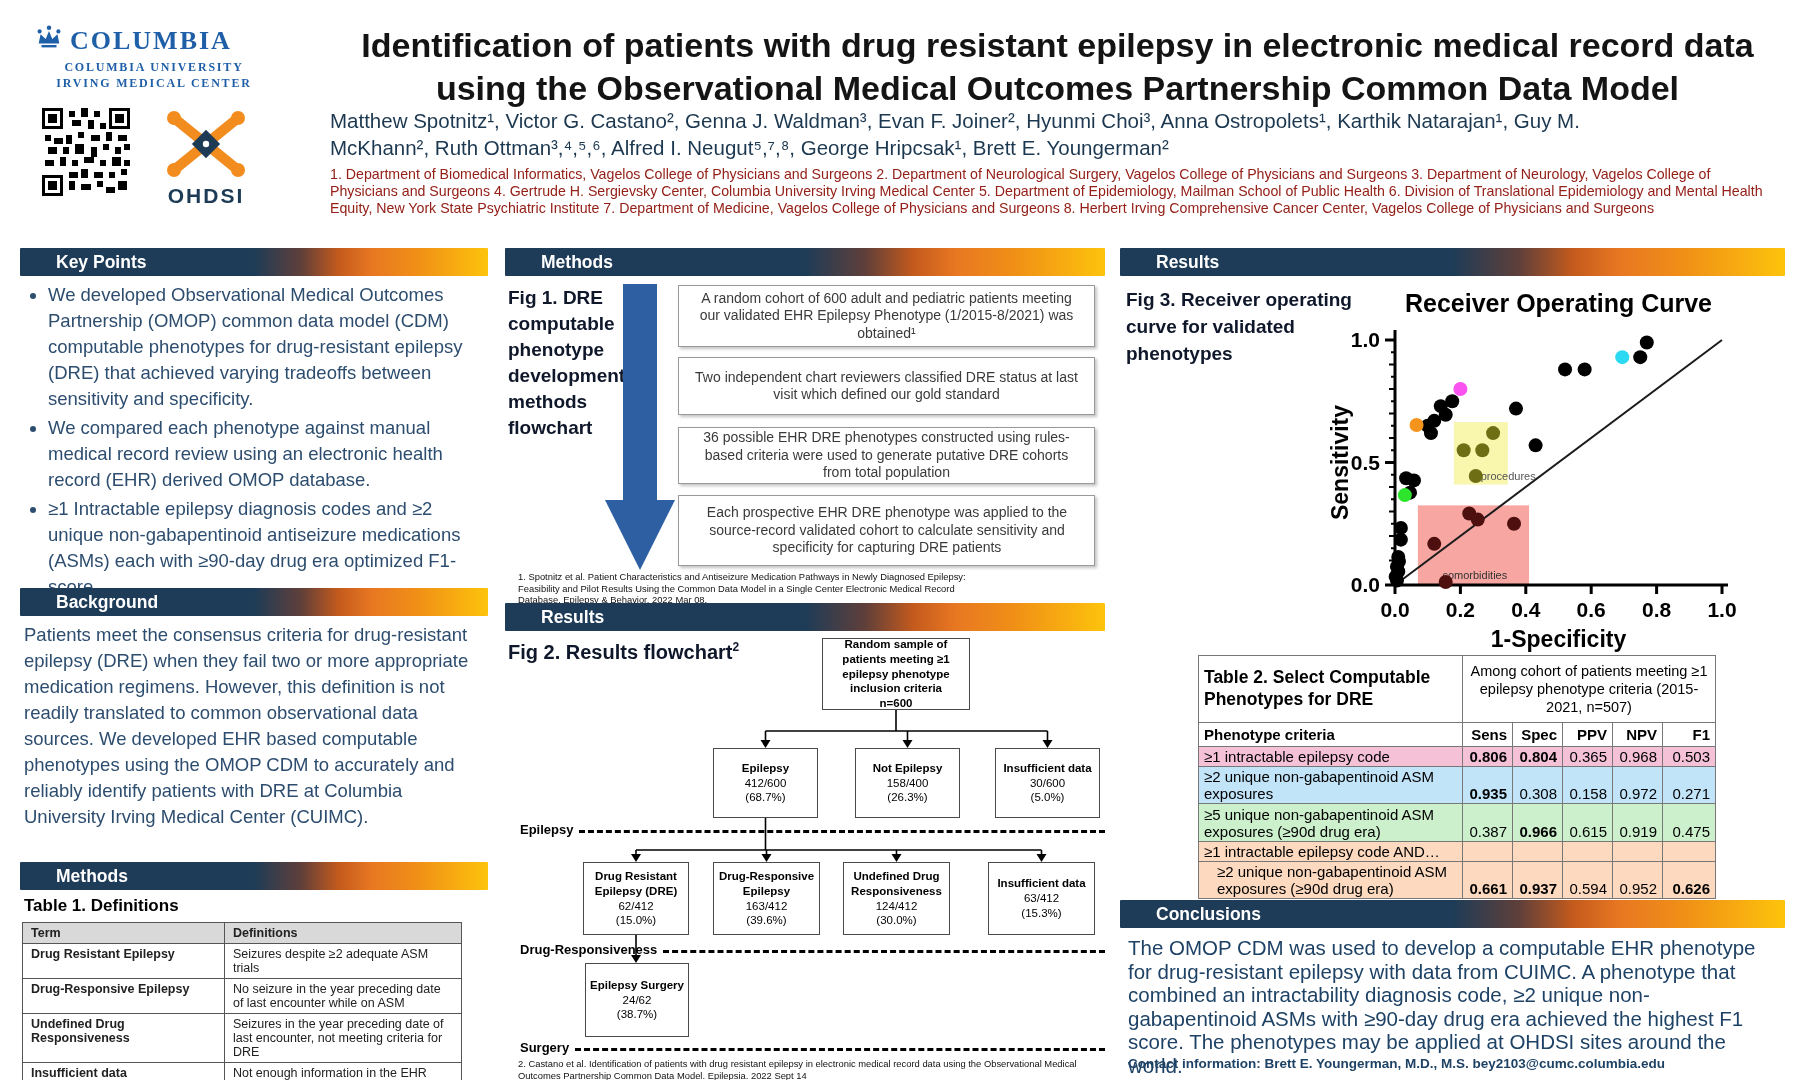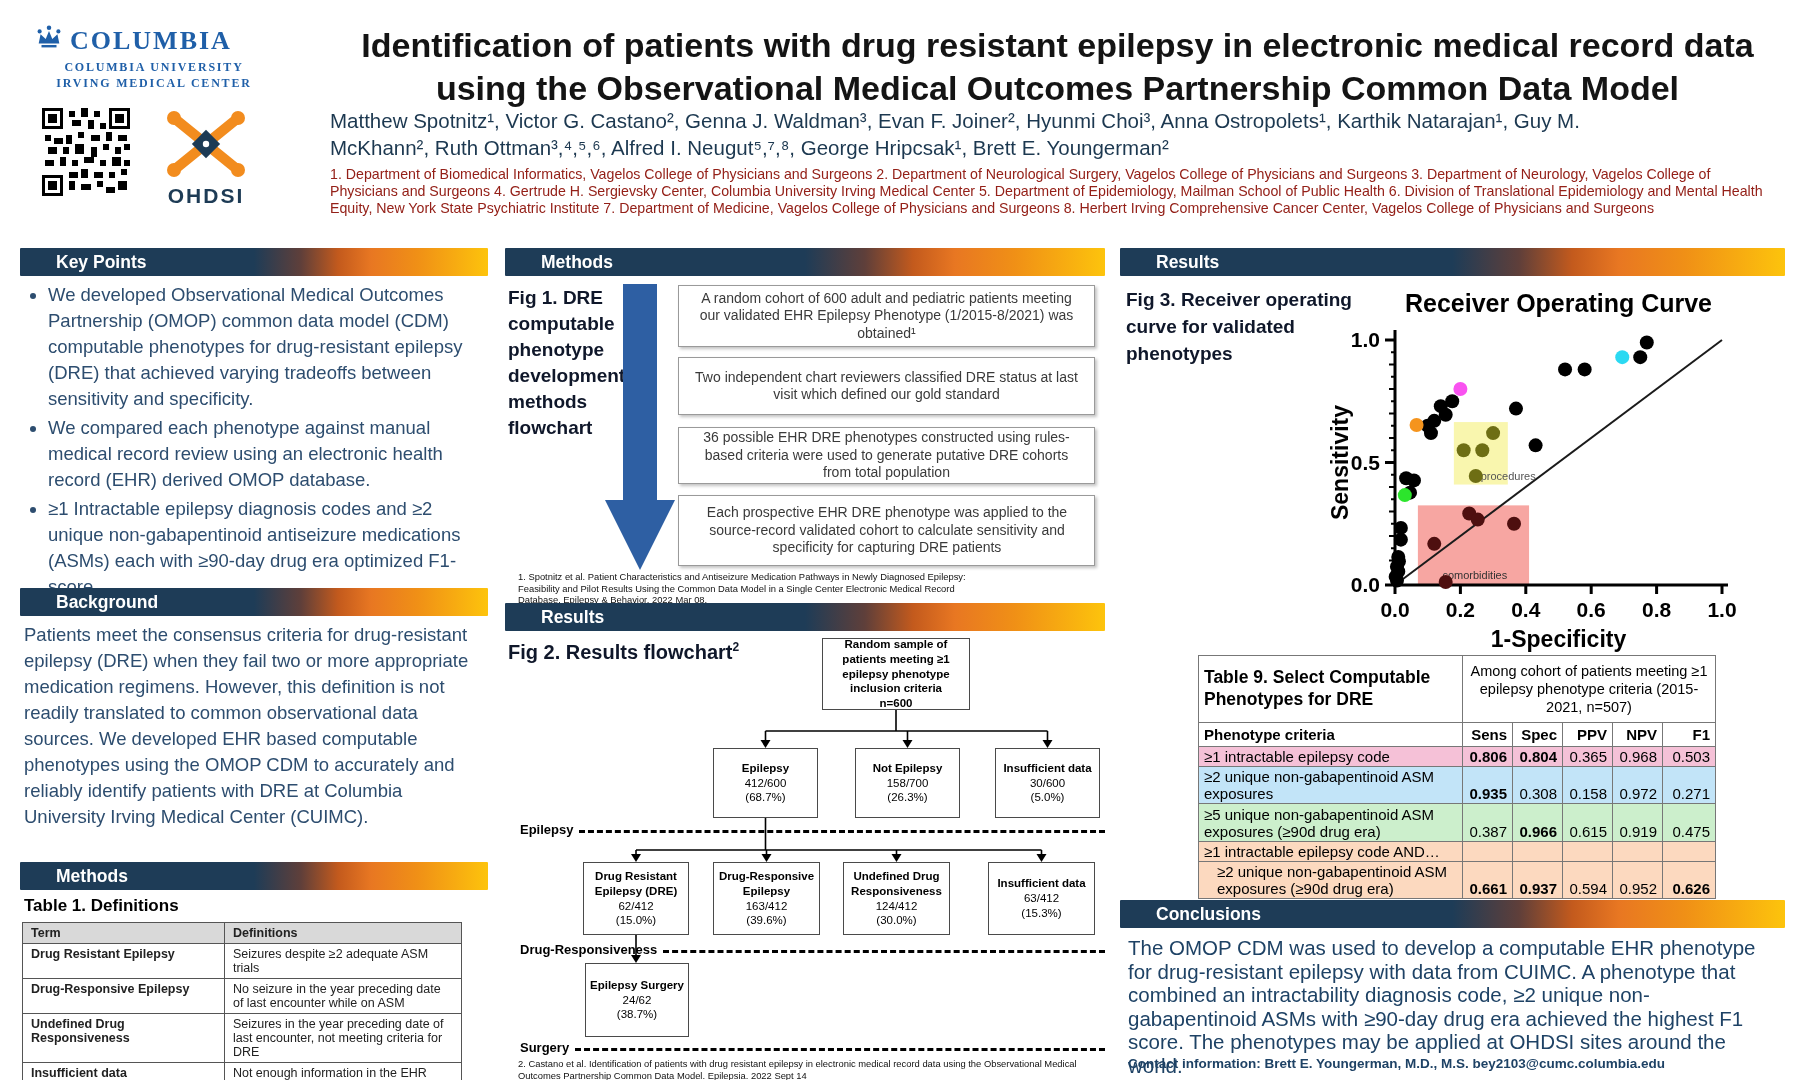--- a/index.html
+++ b/index.html
@@ -232,21 +232,21 @@
     <span class="lbl">Random sample of patients meeting ≥1 epilepsy phenotype inclusion criteria</span>
     <span class="lbl">n=600</span>
   </div>
   <div class="abs f2box" style="left:713px;top:748px;width:105px;height:70px;">
     <span class="lbl">Epilepsy</span>
     <span>412/600</span>
     <span>(68.7%)</span>
   </div>
   <div class="abs f2box" style="left:855px;top:748px;width:105px;height:70px;">
     <span class="lbl">Not Epilepsy</span>
-    <span>158/700</span>
+    <span>158/400</span>
     <span>(26.3%)</span>
   </div>
   <div class="abs f2box" style="left:995px;top:748px;width:105px;height:70px;">
     <span class="lbl">Insufficient data</span>
     <span>30/600</span>
     <span>(5.0%)</span>
   </div>
 
   <div class="abs divider" style="left:520px;top:822px;width:585px;">
     <span class="dlab">Epilepsy</span>
@@ -385,21 +385,21 @@
       <colgroup>
           <col style="width:264px">
           <col style="width:50px">
           <col style="width:50px">
           <col style="width:50px">
           <col style="width:50px">
           <col style="width:53px">
         </colgroup>
       <tbody>
           <tr style="height:67px;">
-        <td class="t2title">Table 9. Select Computable Phenotypes for DRE</td>
+        <td class="t2title">Table 2. Select Computable Phenotypes for DRE</td>
         <td class="t2note" colspan="5">Among cohort of patients meeting ≥1 epilepsy phenotype criteria (2015-2021, n=507)</td>
       </tr>
       <tr style="height:24px;">
         <td class="t2hc">Phenotype criteria</td>
         <td class="t2hc num">Sens</td>
         <td class="t2hc num">Spec</td>
         <td class="t2hc num">PPV</td>
         <td class="t2hc num">NPV</td>
         <td class="t2hc num">F1</td>
       </tr>

